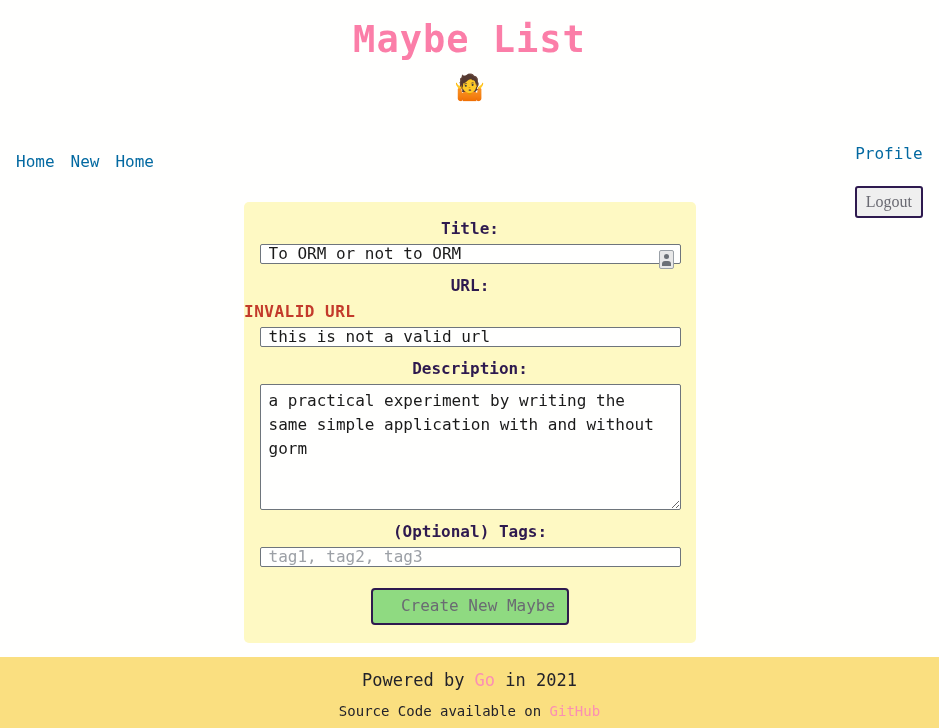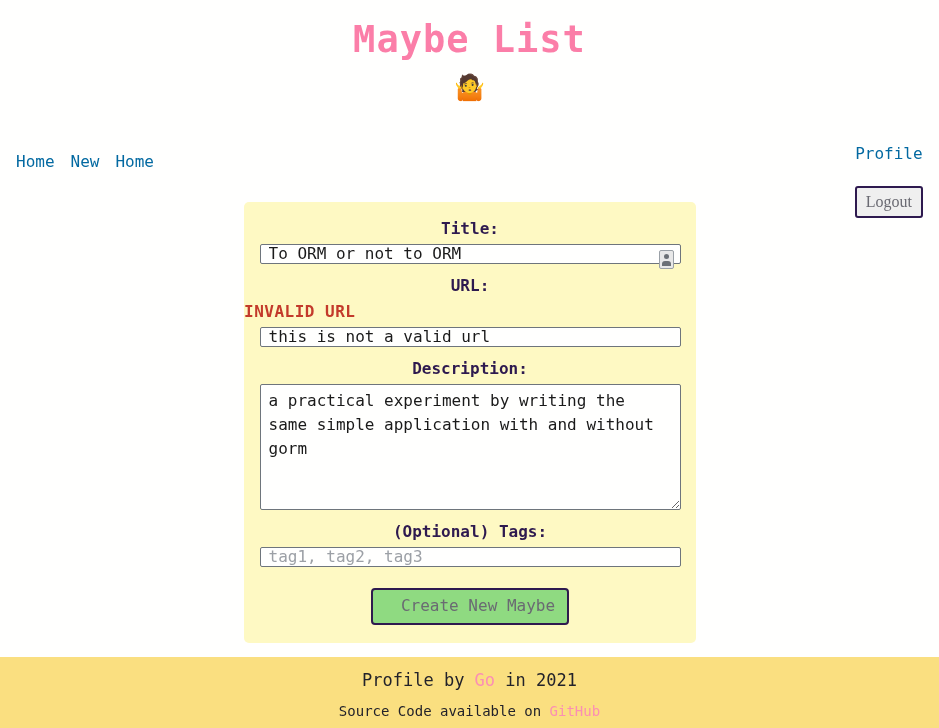--- a/index.html
+++ b/index.html
@@ -270,20 +270,20 @@
     <div class="field-label mt12">(Optional) Tags:</div>
     <input class="text-input" type="text" placeholder="tag1, tag2, tag3" style="">
 
     <div class="submit-row">
       <button class="submit-btn">Create New Maybe</button>
     </div>
   </div>
 
   <div class="footer">
     <div class="footer-line1">
-      <span>Profile by </span><a class="pink-link">Go</a><span> in 2021</span>
+      <span>Powered by </span><a class="pink-link">Go</a><span> in 2021</span>
     </div>
     <div class="footer-line2">
       <span>Source Code available on </span><a class="pink-link">GitHub</a>
     </div>
   </div>
 
 </div>
 
 </body></html>

